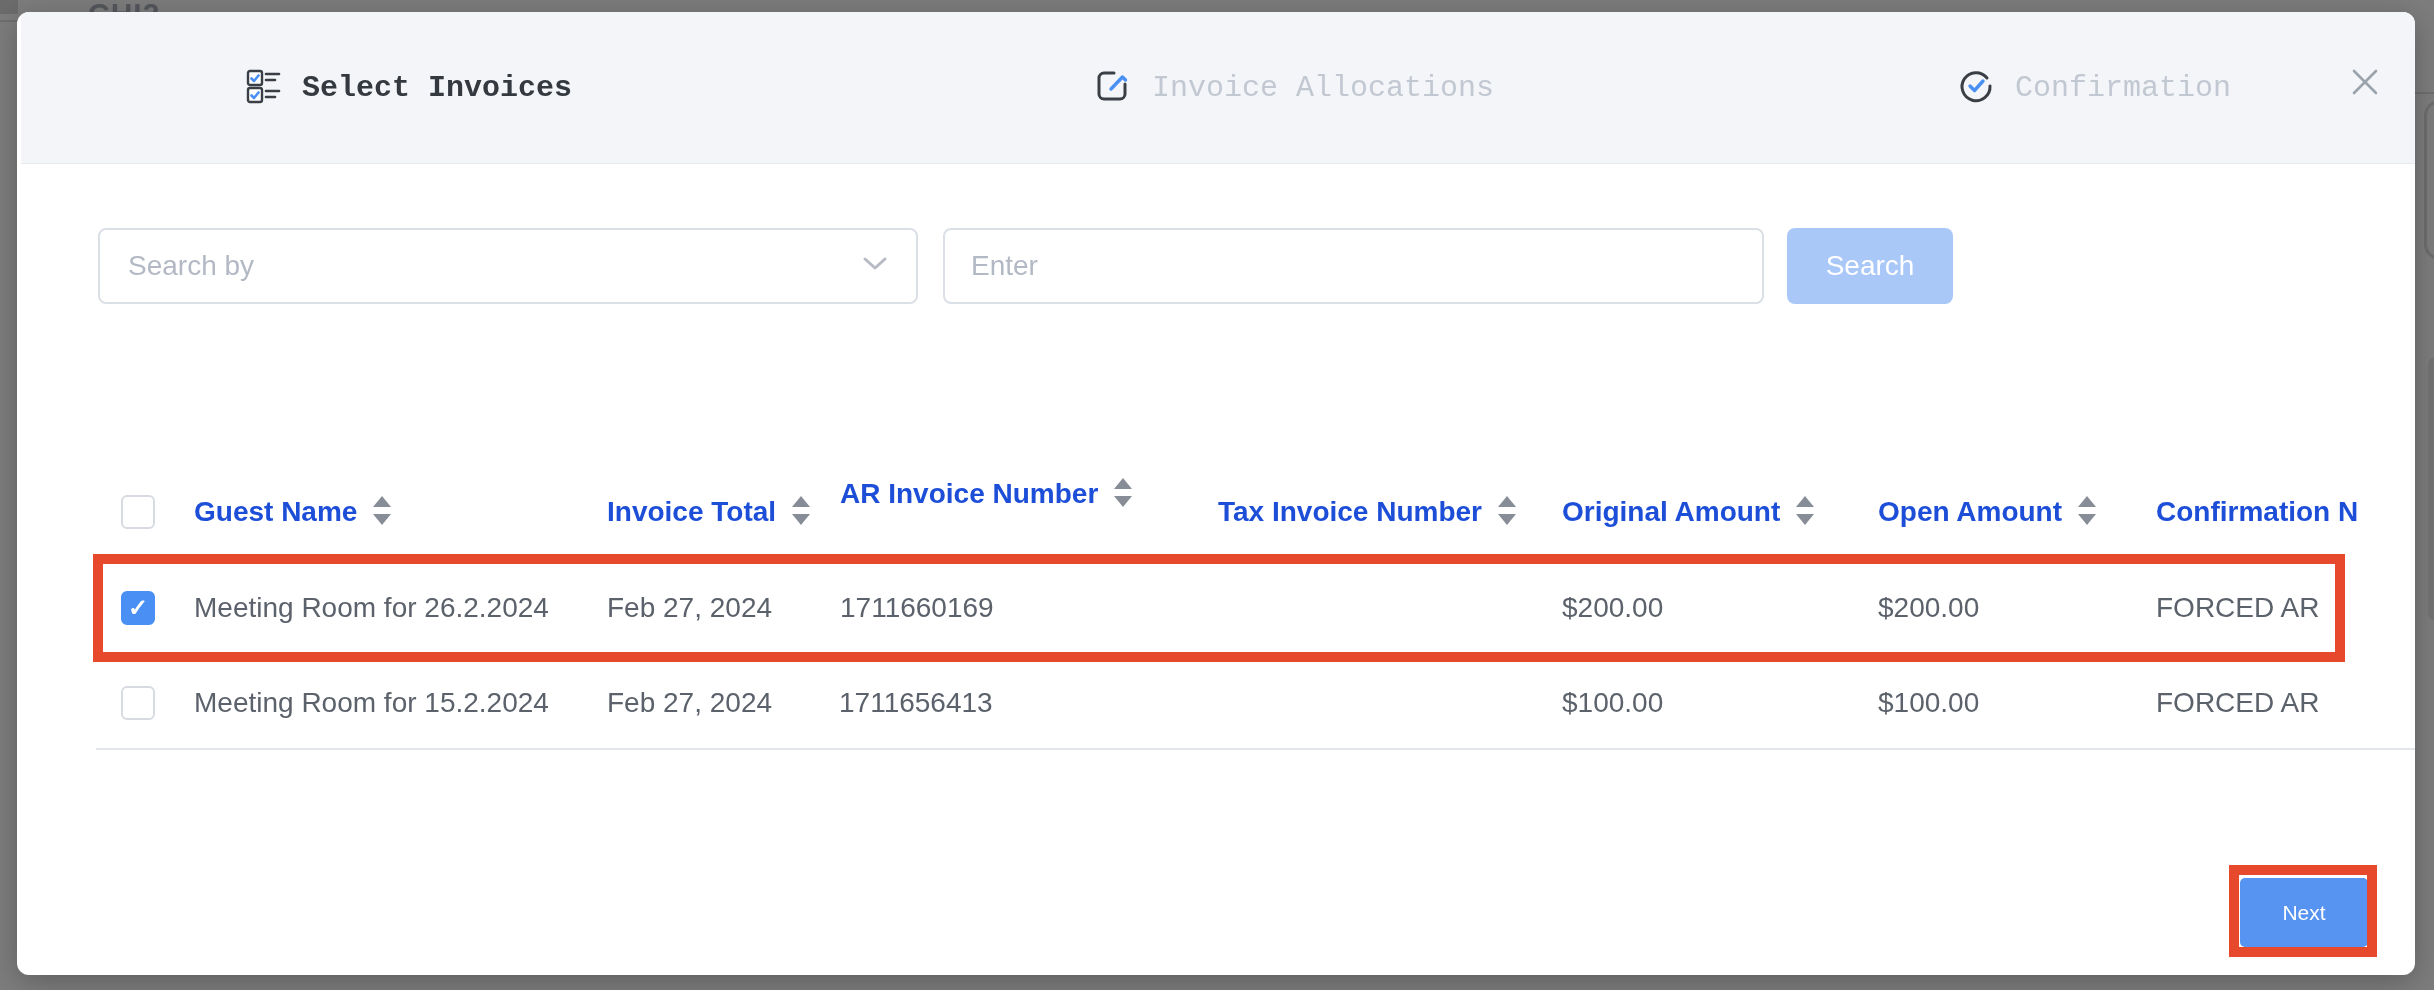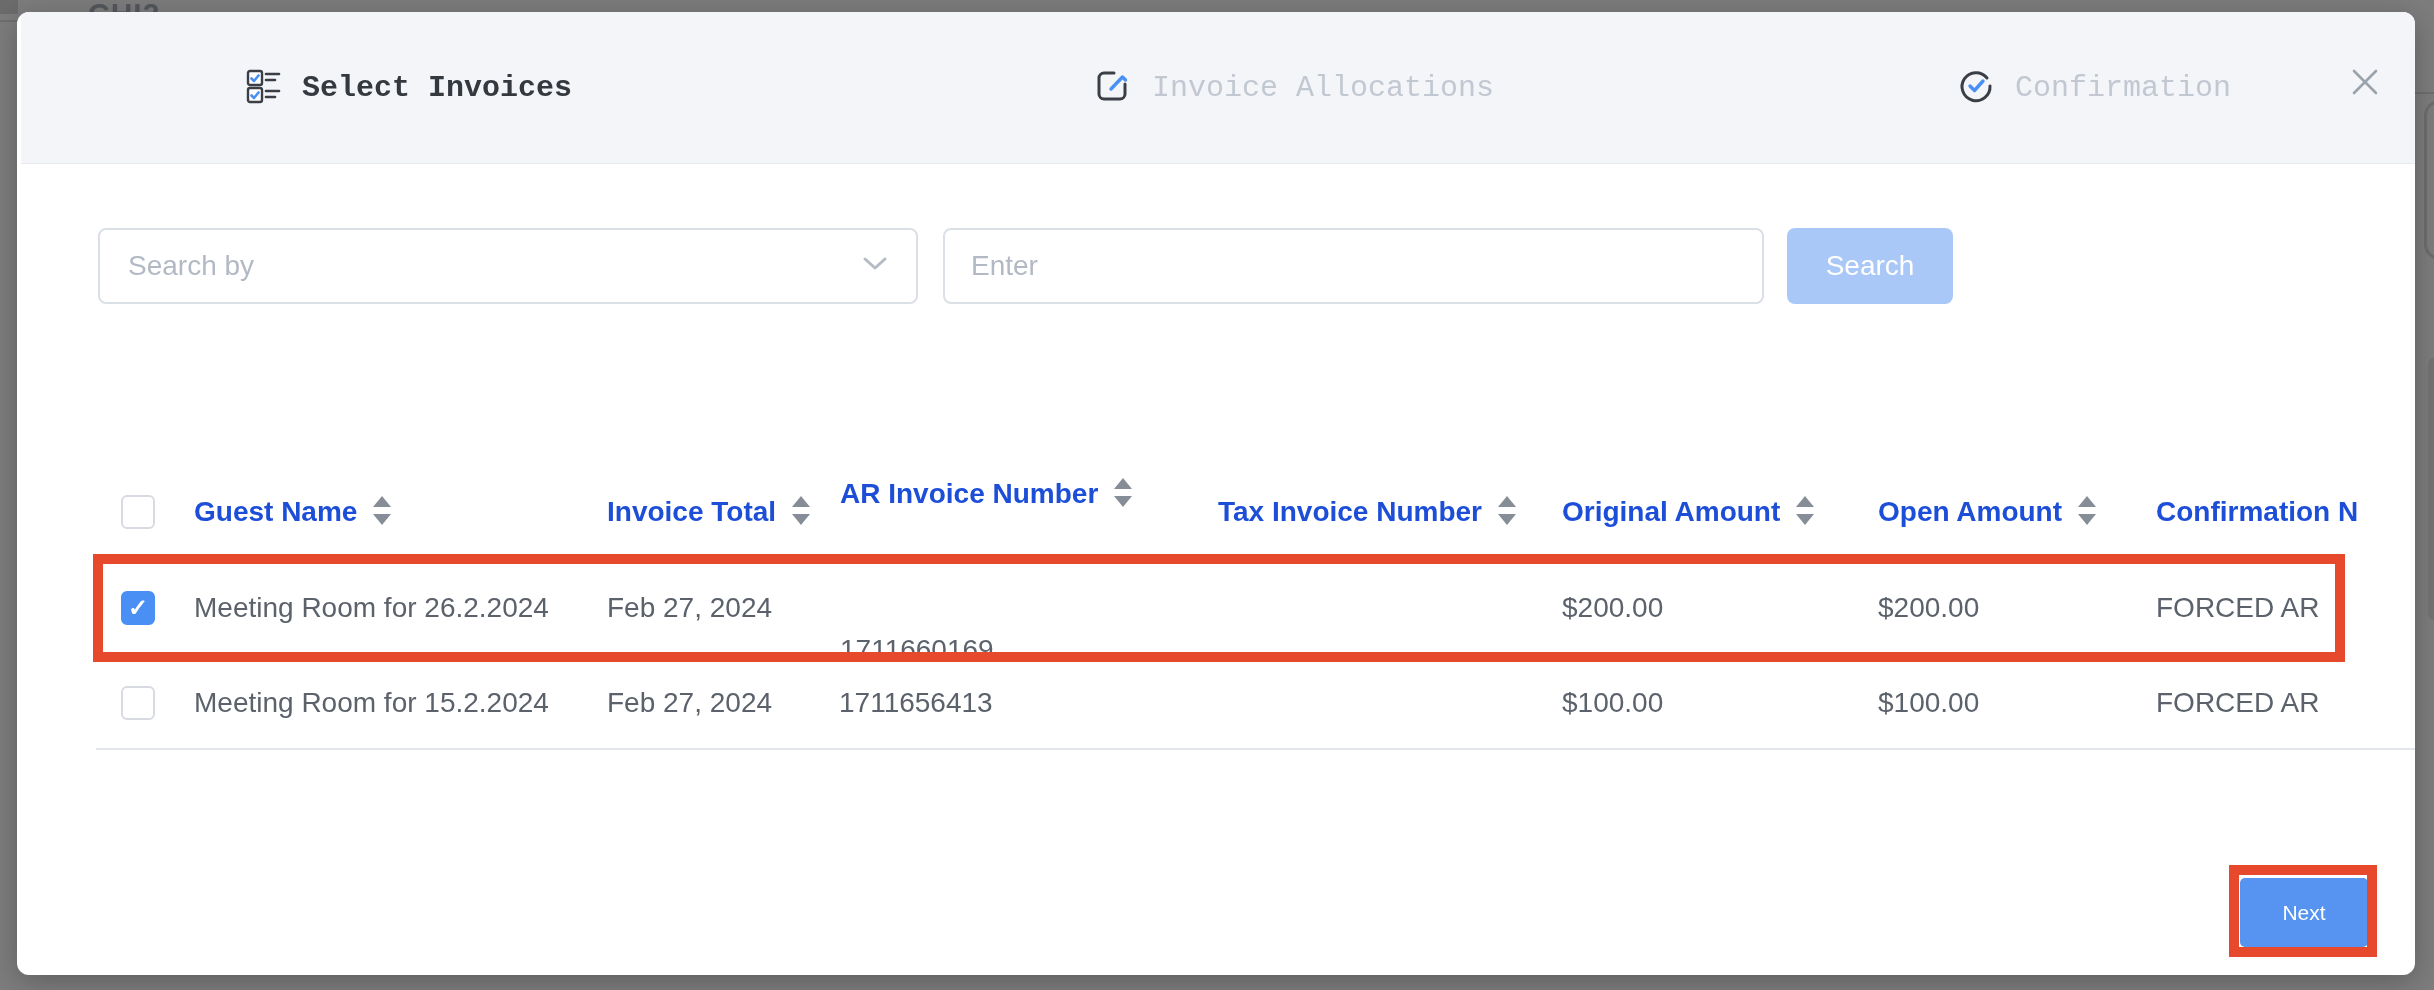--- a/index.html
+++ b/index.html
@@ -201,21 +201,21 @@
         </span>
     </div>
     <div class="hcell clip" style="left:2139px;top:500px;">
       <span>Confirmation N</span>
     </div>
 
     <div>
       <div class="cb checked" style="left:104px;top:579px;"></div>
       <div class="cell" style="left:177px;top:596px;">Meeting Room for 26.2.2024</div>
       <div class="cell" style="left:590px;top:596px;">Feb 27, 2024</div>
-      <div class="cell" style="left:823px;top:596px;margin-top:42px;">1711660169</div>
+      <div class="cell" style="left:823px;top:596px;">1711660169</div>
       <div class="cell" style="left:1201px;top:596px;"></div>
       <div class="cell" style="left:1545px;top:596px;">$200.00</div>
       <div class="cell" style="left:1861px;top:596px;">$200.00</div>
       <div class="cell" style="left:2139px;top:596px;">FORCED AR</div>
     </div>
 
     <div>
       <div class="cb" style="left:104px;top:674px;"></div>
       <div class="cell" style="left:177px;top:691px;">Meeting Room for 15.2.2024</div>
       <div class="cell" style="left:590px;top:691px;">Feb 27, 2024</div>

